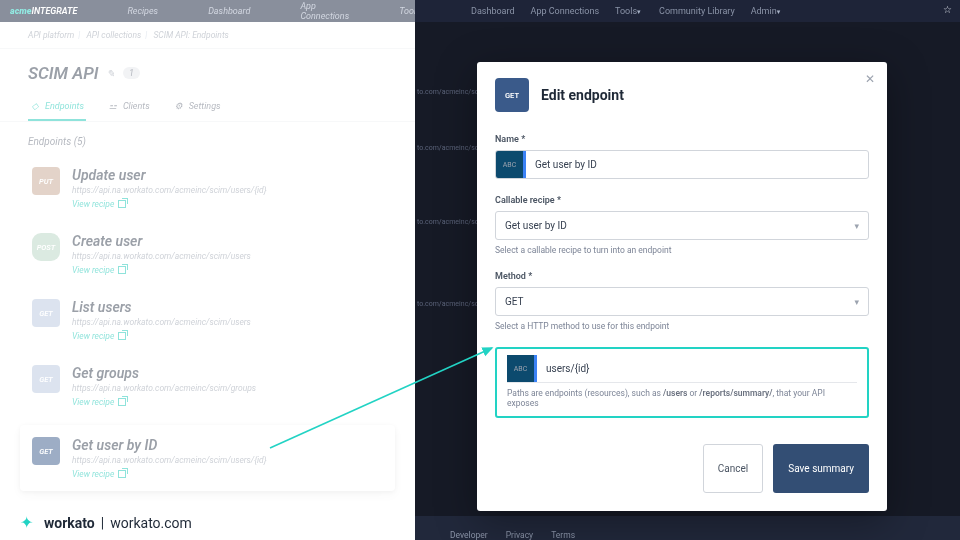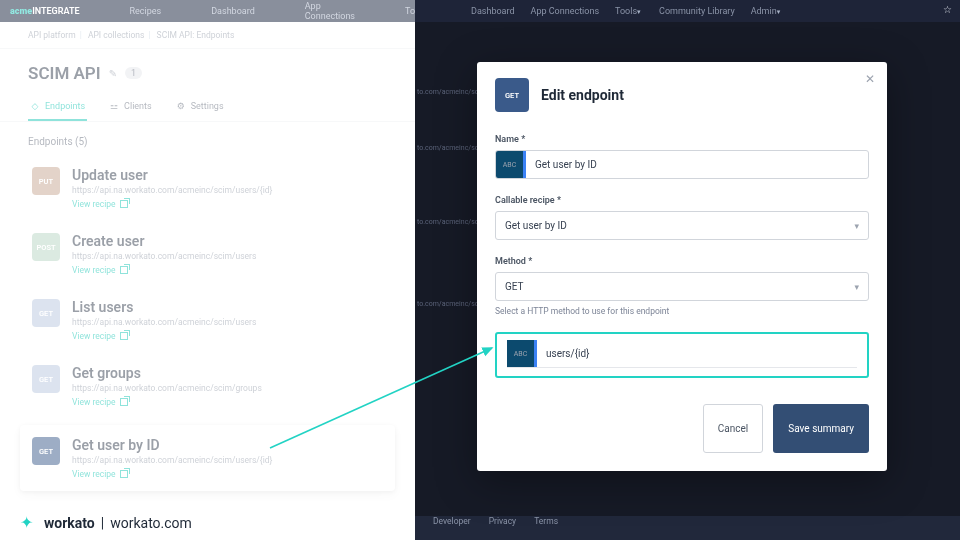--- a/index.html
+++ b/index.html
@@ -1,19 +1,19 @@
 <!DOCTYPE html>
 <html><head>
 <meta charset="utf-8">
 <style>
   * { box-sizing: border-box; margin: 0; padding: 0; }
   body { font-family: -apple-system, BlinkMacSystemFont, "Segoe UI", Roboto, sans-serif; width: 960px; height: 540px; overflow: hidden; background:#fff; position:relative; color:#333;}
 
   
-  .left-pane { position:absolute; left:0; top:0; width:415px; height:540px; background:#fff; }
+  .left-pane { position:absolute; left:0; top:0; width:415px; height:540px; background:#fff;font-style:italic; }
   .topbar { height:22px; background:#131e38; display:flex; align-items:center; padding:0 10px; gap:14px; font-size:9px; color:#a6b0c4;}
   .topbar .brand { color:#fff; font-weight:600; font-size:9px;}
   .topbar .brand b { color:#22d3c4;}
   .topbar .item { cursor:pointer; display:flex; align-items:center; gap:3px;padding-left:36px;}
   .chev { width:6px; height:6px; display:inline-block;}
   .chev::before{content:"▾"; font-size:7px; color:#a6b0c4;}
   .crumbs { padding: 8px 28px; font-size:8.5px; color:#9ca3af; border-bottom:1px solid #eef0f3;}
   .crumbs span.sep{ margin:0 4px; color:#cbd5e1;}
   .title-row { padding: 14px 28px 10px; display:flex; align-items:center; gap:8px;}
   .title-row h1 { font-size:17px; color:#374151; font-weight:600;}
@@ -22,41 +22,41 @@
   .tabs { display:flex; gap:20px; padding:0 28px; border-bottom:1px solid #eef0f3; font-size:9px; color:#6b7280;}
   .tab { padding:8px 2px; display:flex; align-items:center; gap:5px; border-bottom:2px solid transparent;}
   .tab.active{ color:#1fc7b6; border-bottom-color:#1fc7b6;}
   .tab .icon{ width:10px; height:10px; display:inline-flex; align-items:center; justify-content:center;}
 
   .section-head{ padding:14px 28px 4px; font-size:10px; color:#6b7280;}
   .cards { padding:4px 20px 10px;}
   .ep-card { display:flex; gap:12px; padding:12px 12px; border-radius:4px;}
   .ep-card.raised { box-shadow: 0 1px 4px rgba(0,0,0,.08), 0 4px 12px rgba(0,0,0,.06); margin-top:6px; background:#fff;}
   .method-box{ width:28px; height:28px; border-radius:4px; display:flex; align-items:center; justify-content:center; font-size:7.5px; font-weight:600; color:#fff; flex-shrink:0;}
-  .m-put{ background:#c6a792;} .m-post{ background:#b7d5c3;} .m-get{ background:#b8c7de;} .m-get-dark{ background:#3a5a8a;}
+  .m-put{ background:#c6a792;} .m-post{ background:#b7d5c3;border-radius:9px;} .m-get{ background:#b8c7de;} .m-get-dark{ background:#3a5a8a;}
   .ep-body{ flex:1; min-width:0;}
   .ep-name{ font-size:14px; color:#374151; font-weight:600; margin-bottom:2px;}
   .ep-url{ font-size:8.5px; color:#9ca3af; margin-bottom:4px; word-break:break-all;}
   .view-link{ font-size:8.5px; color:#1fc7b6; display:flex; align-items:center; gap:4px;}
   .ext-ic{ width:8px; height:8px; border:1px solid #1fc7b6; position:relative;}
   .ext-ic::after{content:""; position:absolute; width:5px; height:5px; border-top:1px solid #1fc7b6; border-right:1px solid #1fc7b6; top:-3px; right:-3px;}
 
   .left-overlay{ position:absolute; inset:0; background:rgba(255,255,255,.5); pointer-events:none;}
 
   .watermark{ position:absolute; left:20px; bottom:8px; display:flex; align-items:center; gap:6px; font-size:14px; color:#1f2937; z-index:50;}
   .watermark b{ font-weight:700;}
   .wk-logo{ width:18px; height:18px; color:#22d3c4; font-size:16px; line-height:18px;}
 
   
   .right-pane{ position:absolute; left:415px; top:0; right:0; height:540px; background:#283046;}
   .r-topbar{ height:22px; background:#1e2438; display:flex; align-items:center; padding:0 10px; gap:16px; font-size:9px; color:#8a93a7;}
   .r-star{ position:absolute; top:4px; right:8px; color:#d9dde6; font-size:10px;}
   .r-body{ position:absolute; inset:22px 0 0 0; background:rgba(0,0,0,.45);}
   .r-faint{ position:absolute; font-size:7px; color:#5a6278;}
-  .r-footer{ position:absolute; left:0; right:0; bottom:0; background:#21283b; height:24px; display:flex; align-items:flex-start; gap:18px; padding-left:18px; font-size:8.5px; color:#8a93a7;}
+  .r-footer{ position:absolute; left:0; right:0; bottom:0; background:#21283b; height:24px; display:flex; align-items:flex-end; gap:18px; padding-left:35px; font-size:8.5px; color:#8a93a7;}
 
   .modal{ position:absolute; top:40px; left:62px; width:410px; background:#fff; border-radius:3px; box-shadow:0 10px 40px rgba(0,0,0,.35); padding:16px 18px 18px; font-size:10px; color:#374151;}
   .modal-close{ position:absolute; top:10px; right:12px; color:#9ca3af; font-size:12px; cursor:pointer;}
   .modal-head{ display:flex; align-items:center; gap:12px; margin-bottom:22px;}
   .modal-head .method-box{ width:34px; height:34px;}
   .modal-title{ font-size:14px; font-weight:700; color:#1f2937;}
   .fld-label{ font-size:9px; font-weight:600; color:#4b5563; margin-bottom:6px;}
   .fld-label .req{ color:#4b5563;}
   .in-wrap{ display:flex; border:1px solid #d1d5db; border-radius:3px; overflow:hidden;}
   .in-prefix{ width:30px; background:#0c4a6e; display:flex; align-items:center; justify-content:center; font-size:7px; color:#9ca3af; border-right:3px solid #3b82f6;}
@@ -220,36 +220,40 @@
           <div class="in-field">Get user by ID</div>
         </div>
       </div>
 
       <div class="fld">
         <div class="fld-label"><span>Callable recipe</span> <span class="req">*</span></div>
         <div class="sel-wrap">
           <span>Get user by ID</span>
             <span class="caret">▾</span>
         </div>
+        <div class="help">Select a callable recipe to turn into an endpoint</div>
       </div>
 
       <div class="fld">
         <div class="fld-label"><span>Method</span> <span class="req">*</span></div>
         <div class="sel-wrap">
           <span>GET</span>
             <span class="caret">▾</span>
         </div>
         <div class="help">Select a HTTP method to use for this endpoint</div>
       </div>
 
       <div class="path-group">
         <div class="fld">
           <div class="in-wrap">
             <div class="in-prefix">ABC</div>
             <div class="in-field">users/{id}</div>
+          </div>
+          <div class="help">
+            <span>Paths are endpoints (resources), such as </span><b>/users</b><span> or </span><b>/reports/summary/</b><span>, that your API exposes</span>
           </div>
         </div>
       </div>
 
       <div class="modal-actions">
         <div class="btn btn-sec">Cancel</div>
         <div class="btn btn-pri">Save summary</div>
       </div>
     </div>
   </div>

